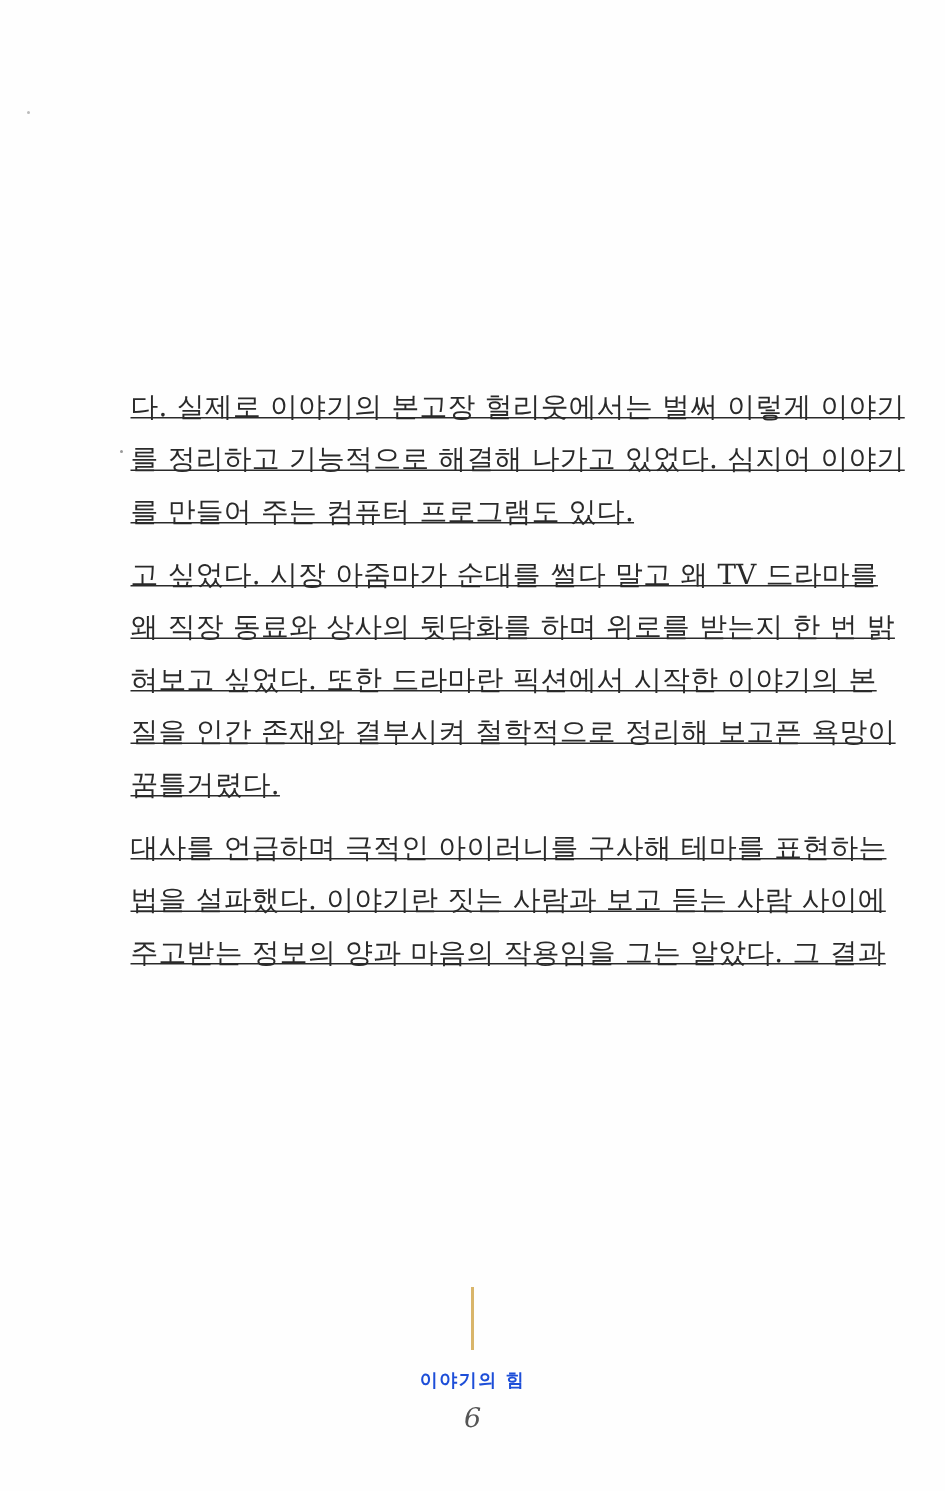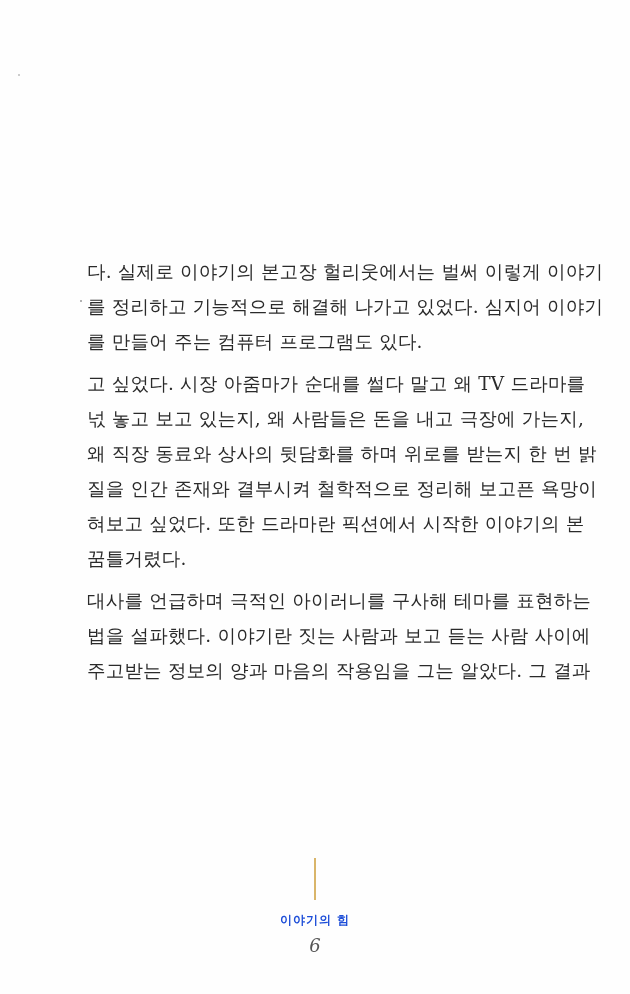--- a/index.html
+++ b/index.html
@@ -7,21 +7,21 @@
     width: 630px; height: 994px; background: #ffffff; position: relative; overflow: hidden;
     font-family: "DejaVu Serif", "Liberation Serif", serif;
   }
   .page { position: absolute; left: 0; top: 0; width: 630px; height: 994px; background: #fefefe; }
   .corner-mark { position: absolute; left: 18px; top: 74px; width: 2px; height: 2px; background: #bbb; border-radius: 50%; }
   .margin-mark { position: absolute; left: 80px; top: 300px; width: 2px; height: 2px; background: #999; border-radius: 50%; }
   .body-text {
     position: absolute; left: 87px; top: 254px; width: 460px;
     color: #2a2a2a; font-size: 18.5px; line-height: 35px; letter-spacing: 0.2px;
   }
-  .line { display: block; white-space: nowrap; text-align: justify; text-align-last: justify; height: 35px; }
+  .line { display: block; white-space: nowrap; text-align: justify; text-align-last: justify; height: 35px; text-decoration: underline; }
   .line.last { text-align-last: left; }
   .line.indent { padding-left: 18px; }
   .para { margin-bottom: 7px; }
   .footer { position: absolute; left: 0; width: 630px; top: 858px; text-align: center; }
   .footer-rule { width: 1.5px; height: 42px; background: #d9b56a; margin: 0 auto; }
   .running-title {
     margin-top: 12px; font-family: "DejaVu Sans", "Liberation Sans", sans-serif;
     font-size: 12px; font-weight: bold; color: #1d4ed8; letter-spacing: 1px;
   }
   .page-number { margin-top: 6px; font-size: 18px; color: #555; font-style: italic; }
@@ -34,24 +34,23 @@
   <div class="margin-mark"></div>
 
   <div class="body-text">
     <div class="para">
       <span class="line">다. 실제로 이야기의 본고장 헐리웃에서는 벌써 이렇게 이야기</span>
       <span class="line">를 정리하고 기능적으로 해결해 나가고 있었다. 심지어 이야기</span>
       <span class="line last">를 만들어 주는 컴퓨터 프로그램도 있다.</span>
     </div>
     <div class="para">
       <span class="line">고 싶었다. 시장 아줌마가 순대를 썰다 말고 왜 TV 드라마를</span>
-      <span class="line">넋 놓고 보고 있는지, 왜 사람들은 돈을 내고 극장에 가는지,</span>
       <span class="line">왜 직장 동료와 상사의 뒷담화를 하며 위로를 받는지 한 번 밝</span>
+      <span class="line">혀보고 싶었다. 또한 드라마란 픽션에서 시작한 이야기의 본</span>
       <span class="line">질을 인간 존재와 결부시켜 철학적으로 정리해 보고픈 욕망이</span>
-      <span class="line">혀보고 싶었다. 또한 드라마란 픽션에서 시작한 이야기의 본</span>
       <span class="line last">꿈틀거렸다.</span>
     </div>
     <div class="para">
       <span class="line">대사를 언급하며 극적인 아이러니를 구사해 테마를 표현하는</span>
       <span class="line">법을 설파했다. 이야기란 짓는 사람과 보고 듣는 사람 사이에</span>
       <span class="line">주고받는 정보의 양과 마음의 작용임을 그는 알았다. 그 결과</span>
     </div>
   </div>
 
   <div class="footer">

